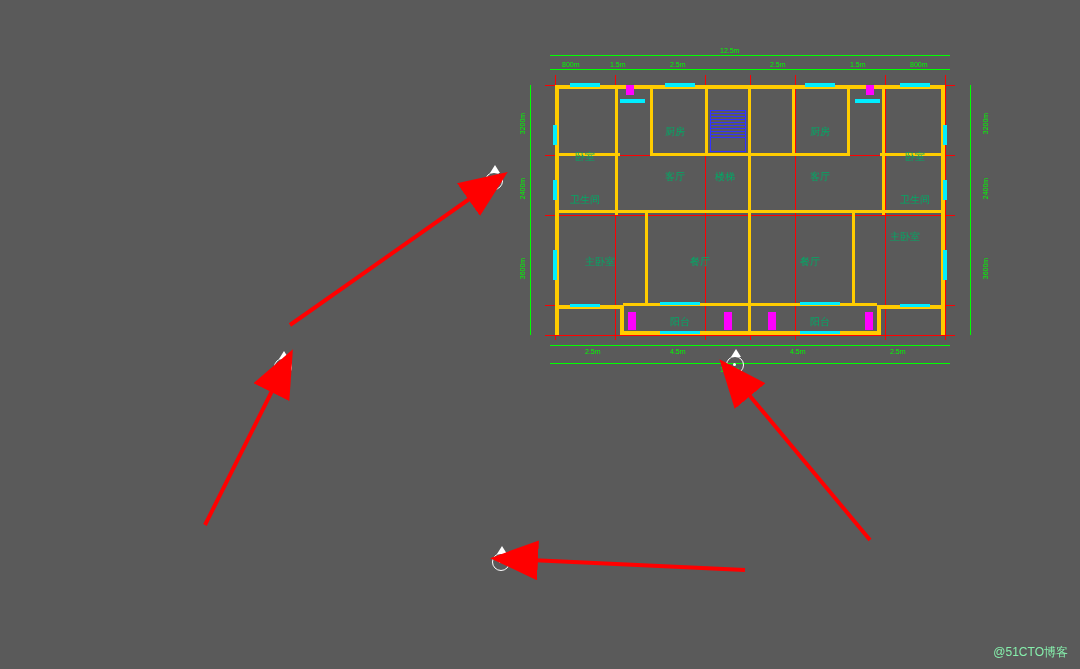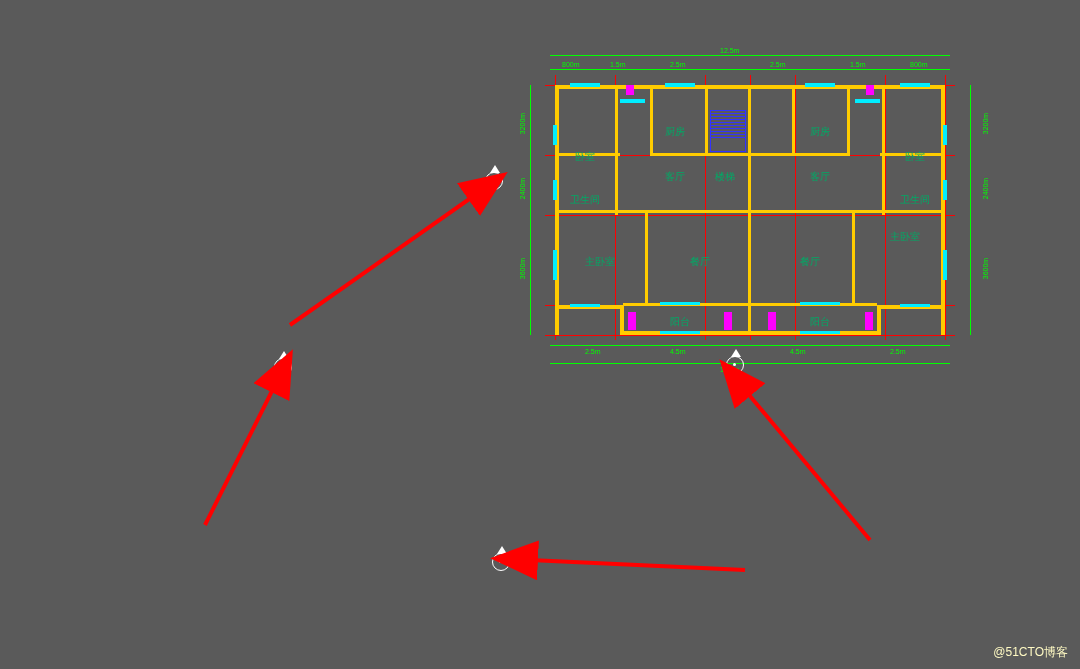--- a/index.html
+++ b/index.html
@@ -86,21 +86,21 @@
       background: #ffffff;
       border-radius: 50%;
     }
     .arrow {
       position: absolute;
     }
     .watermark {
       position: absolute;
       bottom: 8px;
       right: 12px;
-      color: #fef9c3;
+      color: #86efac;
       font-size: 12px;
     }
   </style>
 </head>
 <body>
 
 <div class="floorplan">
 
   <div class="dim-line" style="top:0;left:40px;width:400px;height:1px;"></div>
   <div class="dim-text" style="top:-8px;left:210px;">12.5m</div>

